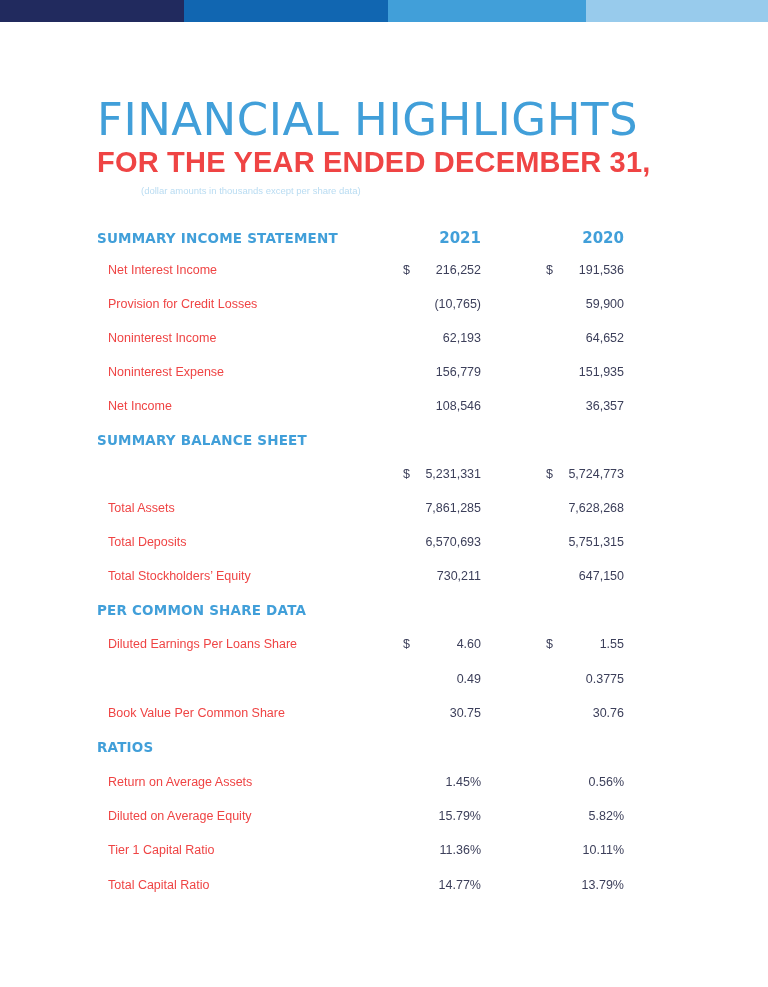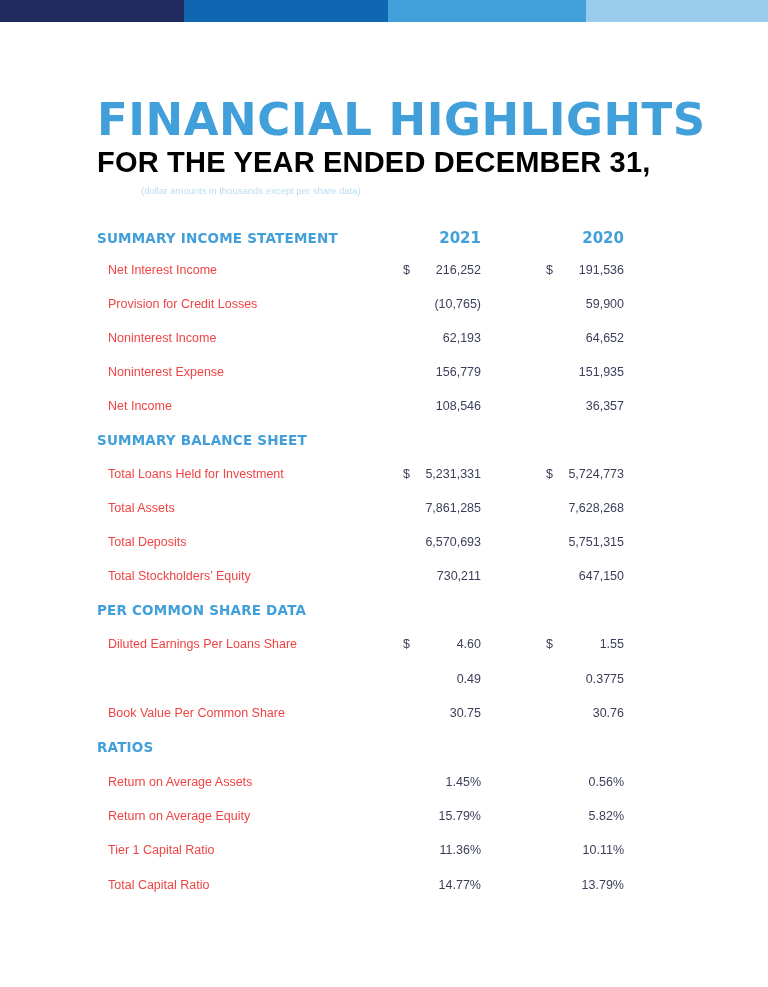--- a/index.html
+++ b/index.html
@@ -4,28 +4,28 @@
 <style>
   * { margin: 0; padding: 0; box-sizing: border-box; }
   html, body { width: 768px; height: 987px; background: #ffffff; overflow: hidden; }
   body { position: relative; font-family: "Liberation Sans", "DejaVu Sans", sans-serif; color: #3c3f5a; }
 
   .topbar { position: absolute; top: 0; left: 0; width: 768px; height: 22px; display: flex; }
   .topbar .seg { height: 22px; }
 
   .title {
     position: absolute; left: 97px; top: 94px;
-    font-family: "DejaVu Sans", sans-serif; font-weight: bold;
+    font-family: "DejaVu Sans", sans-serif; font-weight: normal;
     font-size: 45px; letter-spacing: 0.5px; line-height: 52px;
     color: #419fd9; white-space: nowrap;
   }
   .subtitle {
     position: absolute; left: 97px; top: 145px;
     font-family: "Liberation Sans", sans-serif;
-    font-size: 29px; line-height: 34px; color: #000000; white-space: nowrap;
+    font-size: 29px; line-height: 34px; color: #ef4444; white-space: nowrap;
     letter-spacing: 0.2px;
   }
   .note {
     position: absolute; left: 97px; top: 185px;
     font-family: "Liberation Sans", sans-serif;
     font-size: 9.5px; line-height: 12px; color: #b9dcf2; white-space: nowrap; margin-left: 44px;
   }
 
   .section-head {
     position: absolute; left: 97px; height: 20px;
@@ -98,21 +98,20 @@
 </div>
 <div class="row" style="top:397px;">
   <span class="label">Net Income</span>
   <span class="val val1">108,546</span>
   <span class="val val2">36,357</span>
 </div>
 
 <div class="section-head" style="top:430px;">SUMMARY BALANCE SHEET</div>
 
 <div class="row" style="top:465px;">
-  <span class="label">Total Loans Held for Investment</span>
   <span class="cur cur1">$</span>
   <span class="val val1">5,231,331</span>
   <span class="cur cur2">$</span>
   <span class="val val2">5,724,773</span>
 </div>
 <div class="row" style="top:499px;">
   <span class="label">Total Assets</span>
   <span class="val val1">7,861,285</span>
   <span class="val val2">7,628,268</span>
 </div>
@@ -147,21 +146,21 @@
 </div>
 
 <div class="section-head" style="top:737px;">RATIOS</div>
 
 <div class="row" style="top:773px;">
   <span class="label">Return on Average Assets</span>
   <span class="val val1">1.45%</span>
   <span class="val val2">0.56%</span>
 </div>
 <div class="row" style="top:807px;">
-  <span class="label">Return on Average Equity</span>
+  <span class="label">Diluted on Average Equity</span>
   <span class="val val1">15.79%</span>
   <span class="val val2">5.82%</span>
 </div>
 <div class="row" style="top:841px;">
   <span class="label">Tier 1 Capital Ratio</span>
   <span class="val val1">11.36%</span>
   <span class="val val2">10.11%</span>
 </div>
 <div class="row" style="top:876px;">
   <span class="label">Total Capital Ratio</span>

